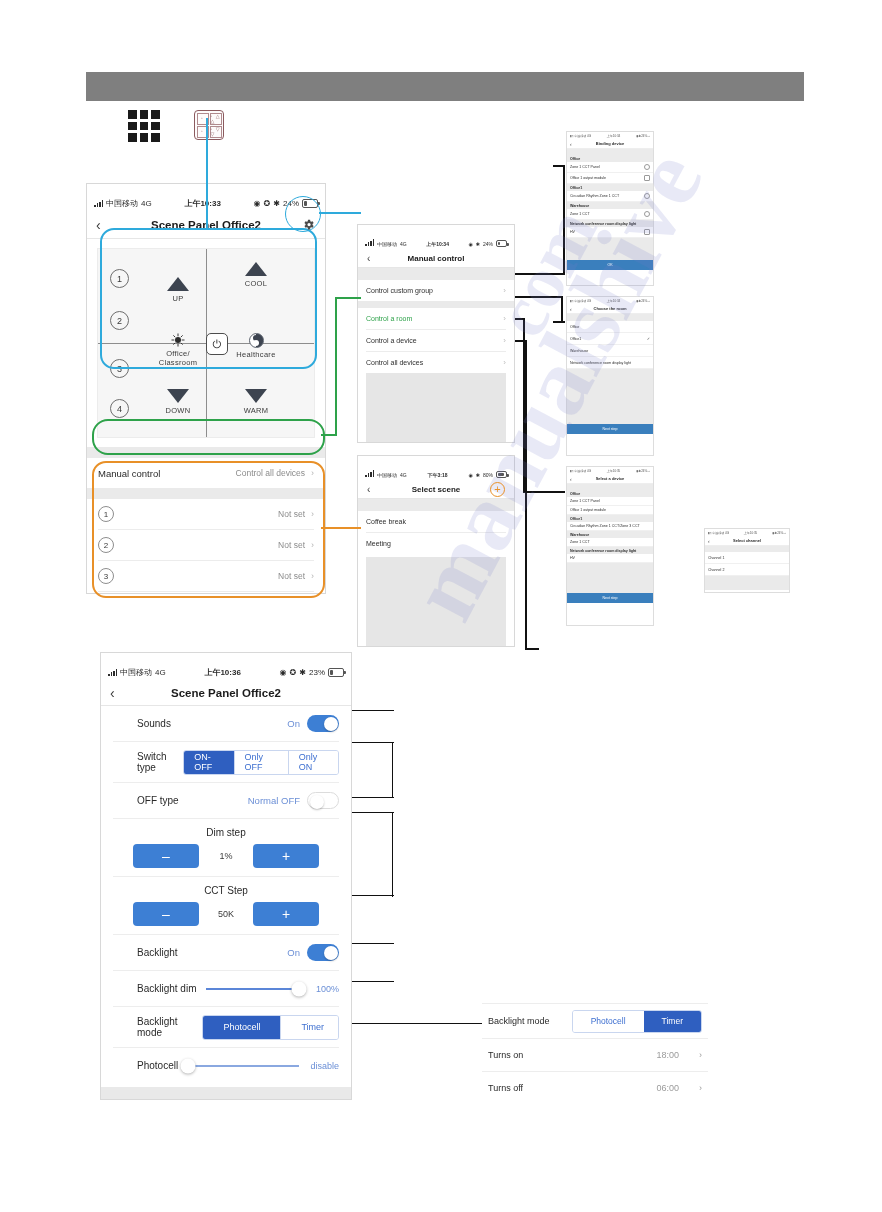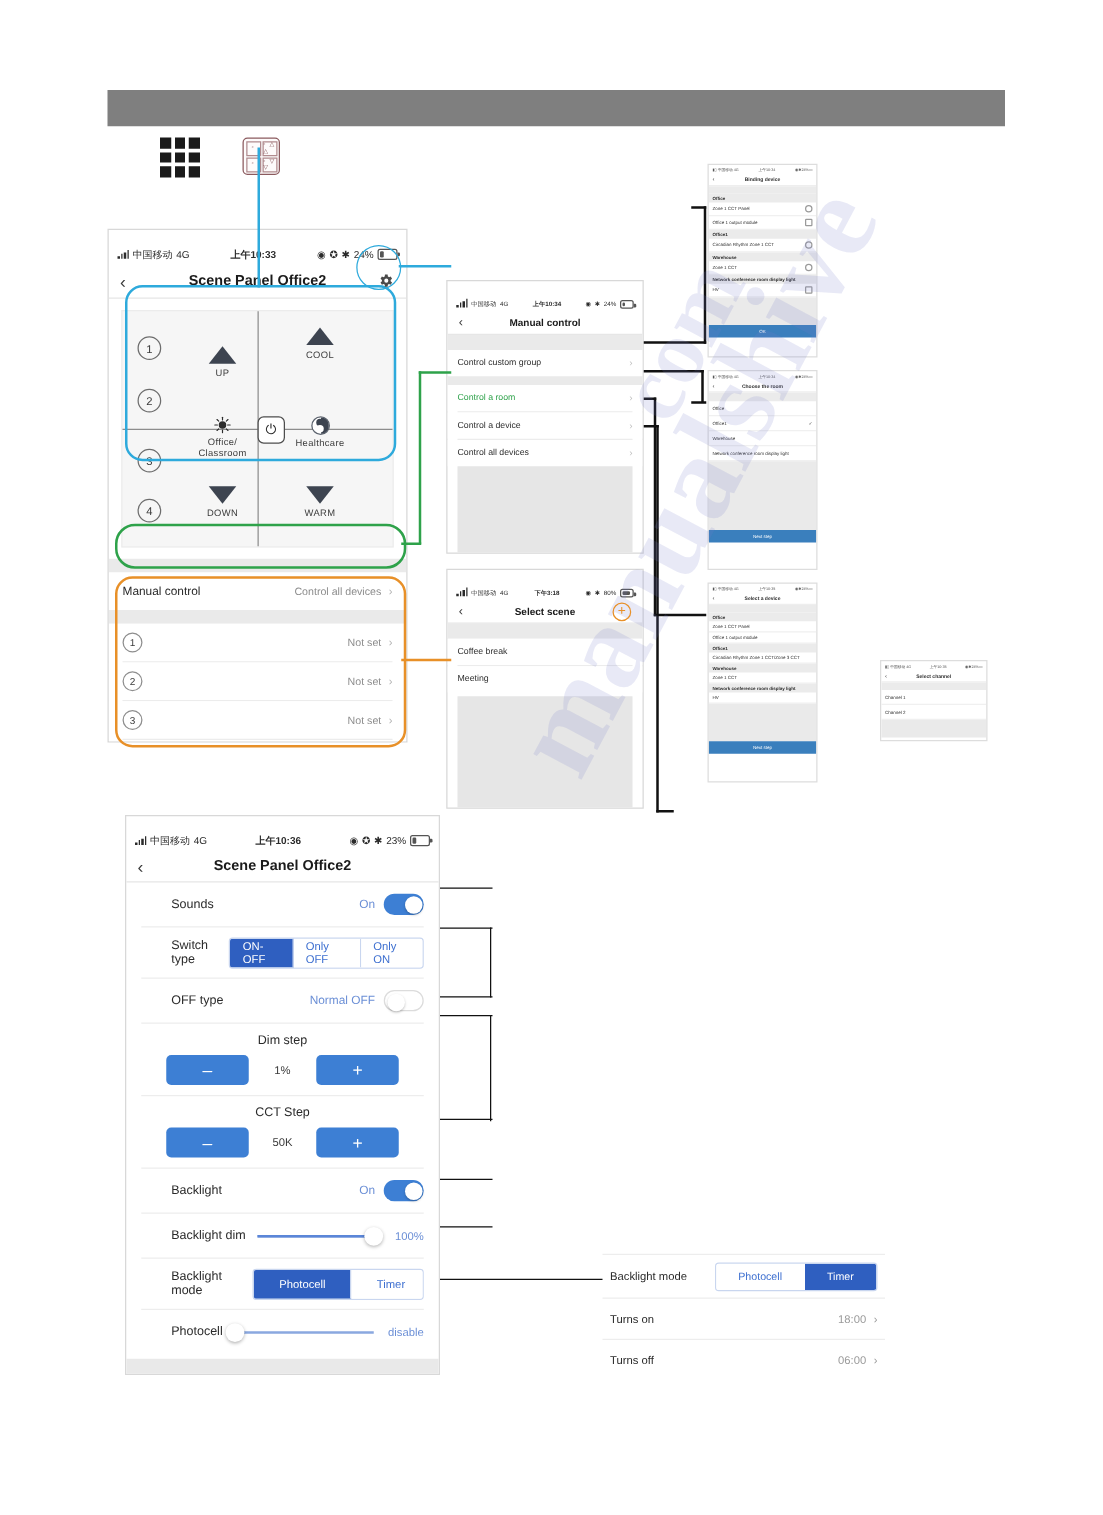--- a/index.html
+++ b/index.html
@@ -176,21 +176,21 @@
   .slider .knob{position:absolute;top:50%;transform:translate(-50%,-50%);width:15px;height:15px;
     border-radius:50%;background:#fff;box-shadow:0 1px 3px rgba(0,0,0,.3);}
   .slider .fill{position:absolute;left:0;top:0;bottom:0;background:#5b86d8;}
   .sval{font-size:9px;color:#6b8fd6;min-width:30px;text-align:right;}
   .bottom-gray{height:20px;background:#e9e9e9;margin-top:4px;}
 
   
   #phone-timer{left:482px;top:1003px;width:226px;height:100px;border:none;}
   .trow{display:flex;align-items:center;justify-content:space-between;height:32px;
     padding:0 6px;box-sizing:border-box;font-size:9px;color:#2a2a2a;}
-  .trow .tv{color:#9b9b9b;font-size:9px;display:flex;gap:6px;align-items:center;}
+  .trow .tv{color:#9b9b9b;font-size:9px;display:flex;gap:20px;align-items:center;}
   .tsep{height:1px;background:#ededed;}
   .seg-sm{display:flex;border:1px solid #c9d6ef;border-radius:3px;overflow:hidden;height:21px;}
   .seg-sm div{display:flex;align-items:center;justify-content:center;font-size:8.5px;
     padding:0 18px;color:#3d6fd0;background:#fff;}
   .seg-sm div.active{background:#2f5fc0;color:#fff;}
 
   
   #wm{position:absolute;left:0;top:0;width:882px;height:1212px;pointer-events:none;
       overflow:hidden;}
   #wm span{position:absolute;color:rgba(120,125,200,.17);font-weight:bold;

